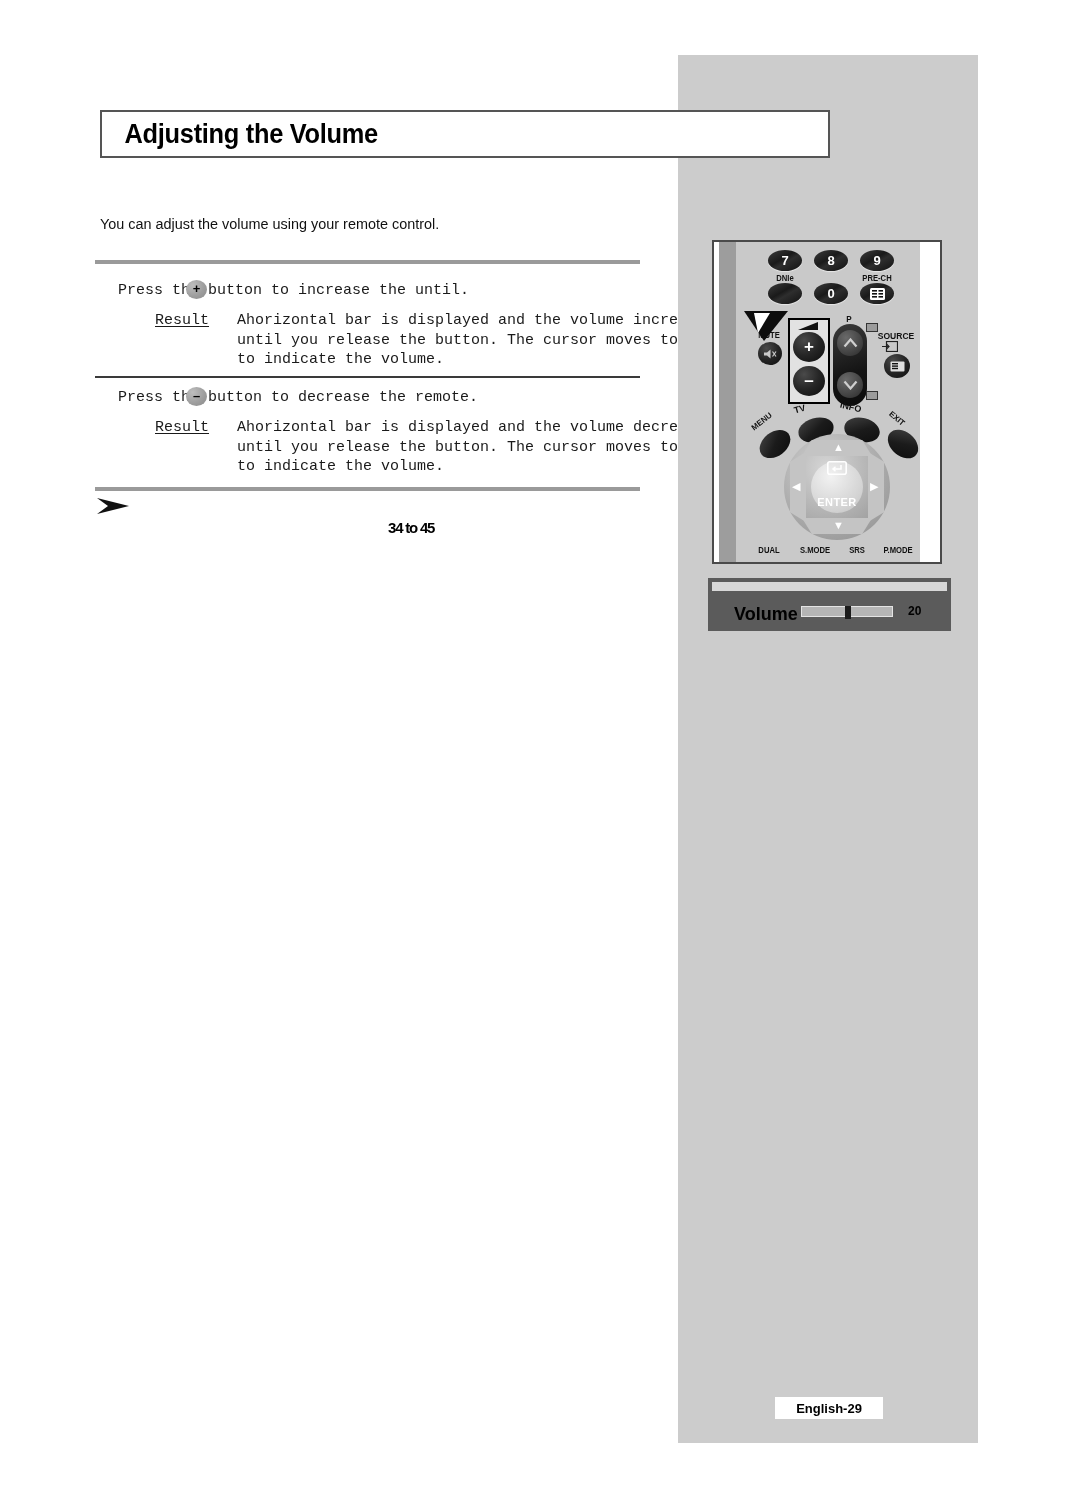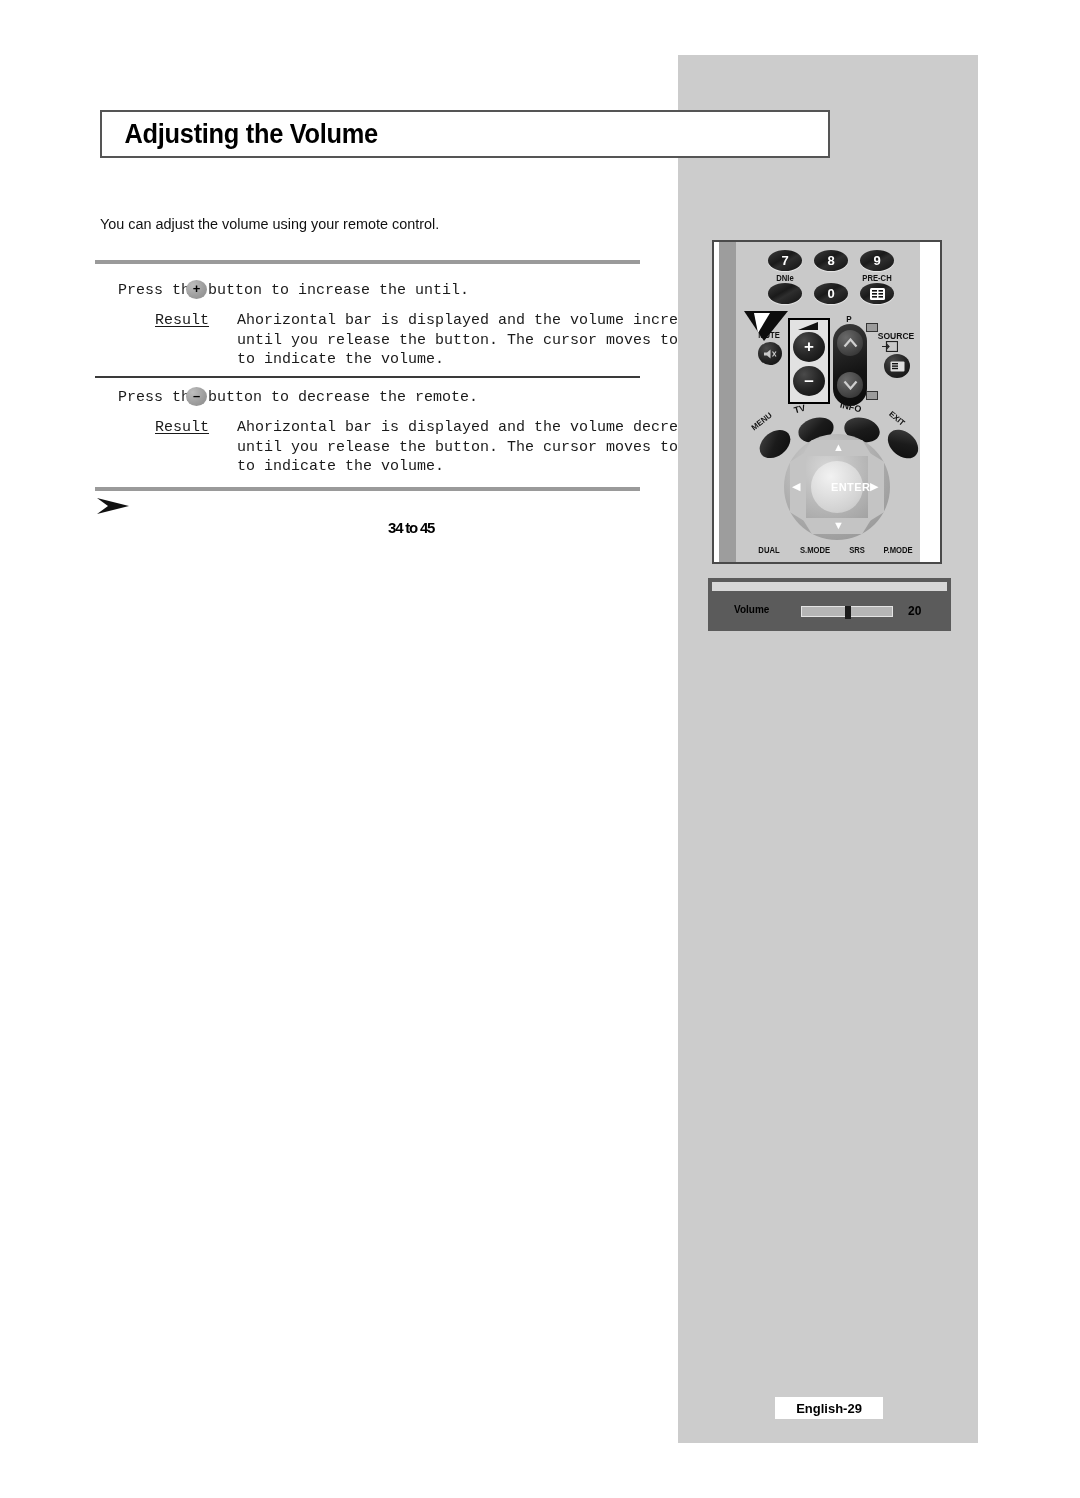--- a/index.html
+++ b/index.html
@@ -241,21 +241,21 @@
   .ring-outer {
     position: absolute;
     border-radius: 50%;
     background: radial-gradient(circle at 40% 32%, #d6d6d6 0%, #a8a8a8 60%, #8c8c8c 100%);
   }
   .ring-inner {
     position: absolute;
     border-radius: 50%;
     background: radial-gradient(circle at 38% 30%, #f2f2f2 0%, #d2d2d2 70%, #bdbdbd 100%);
     display: flex;
-    flex-direction: row;
+    flex-direction: column;
     align-items: center;
     justify-content: flex-start;
     gap: 20px;
   }
   .enter-label {
     font-family: "Liberation Sans", sans-serif;
     font-weight: bold;
     font-size: 11px;
     color: #ffffff;
     letter-spacing: 0.4px;
@@ -302,21 +302,21 @@
     width: 235px;
     height: 9px;
     background: #d8d8d8;
   }
   .osd-label {
     position: absolute;
     left: 26px;
     top: 26px;
     font-family: "Liberation Sans", sans-serif;
     font-weight: bold;
-    font-size: 10px;
+    font-size: 18px;
     color: #000000;
   }
   .osd-track {
     position: absolute;
     left: 93px;
     top: 28px;
     width: 92px;
     height: 11px;
     background: #b5b5b5;
     border: 1px solid #e4e4e4;

